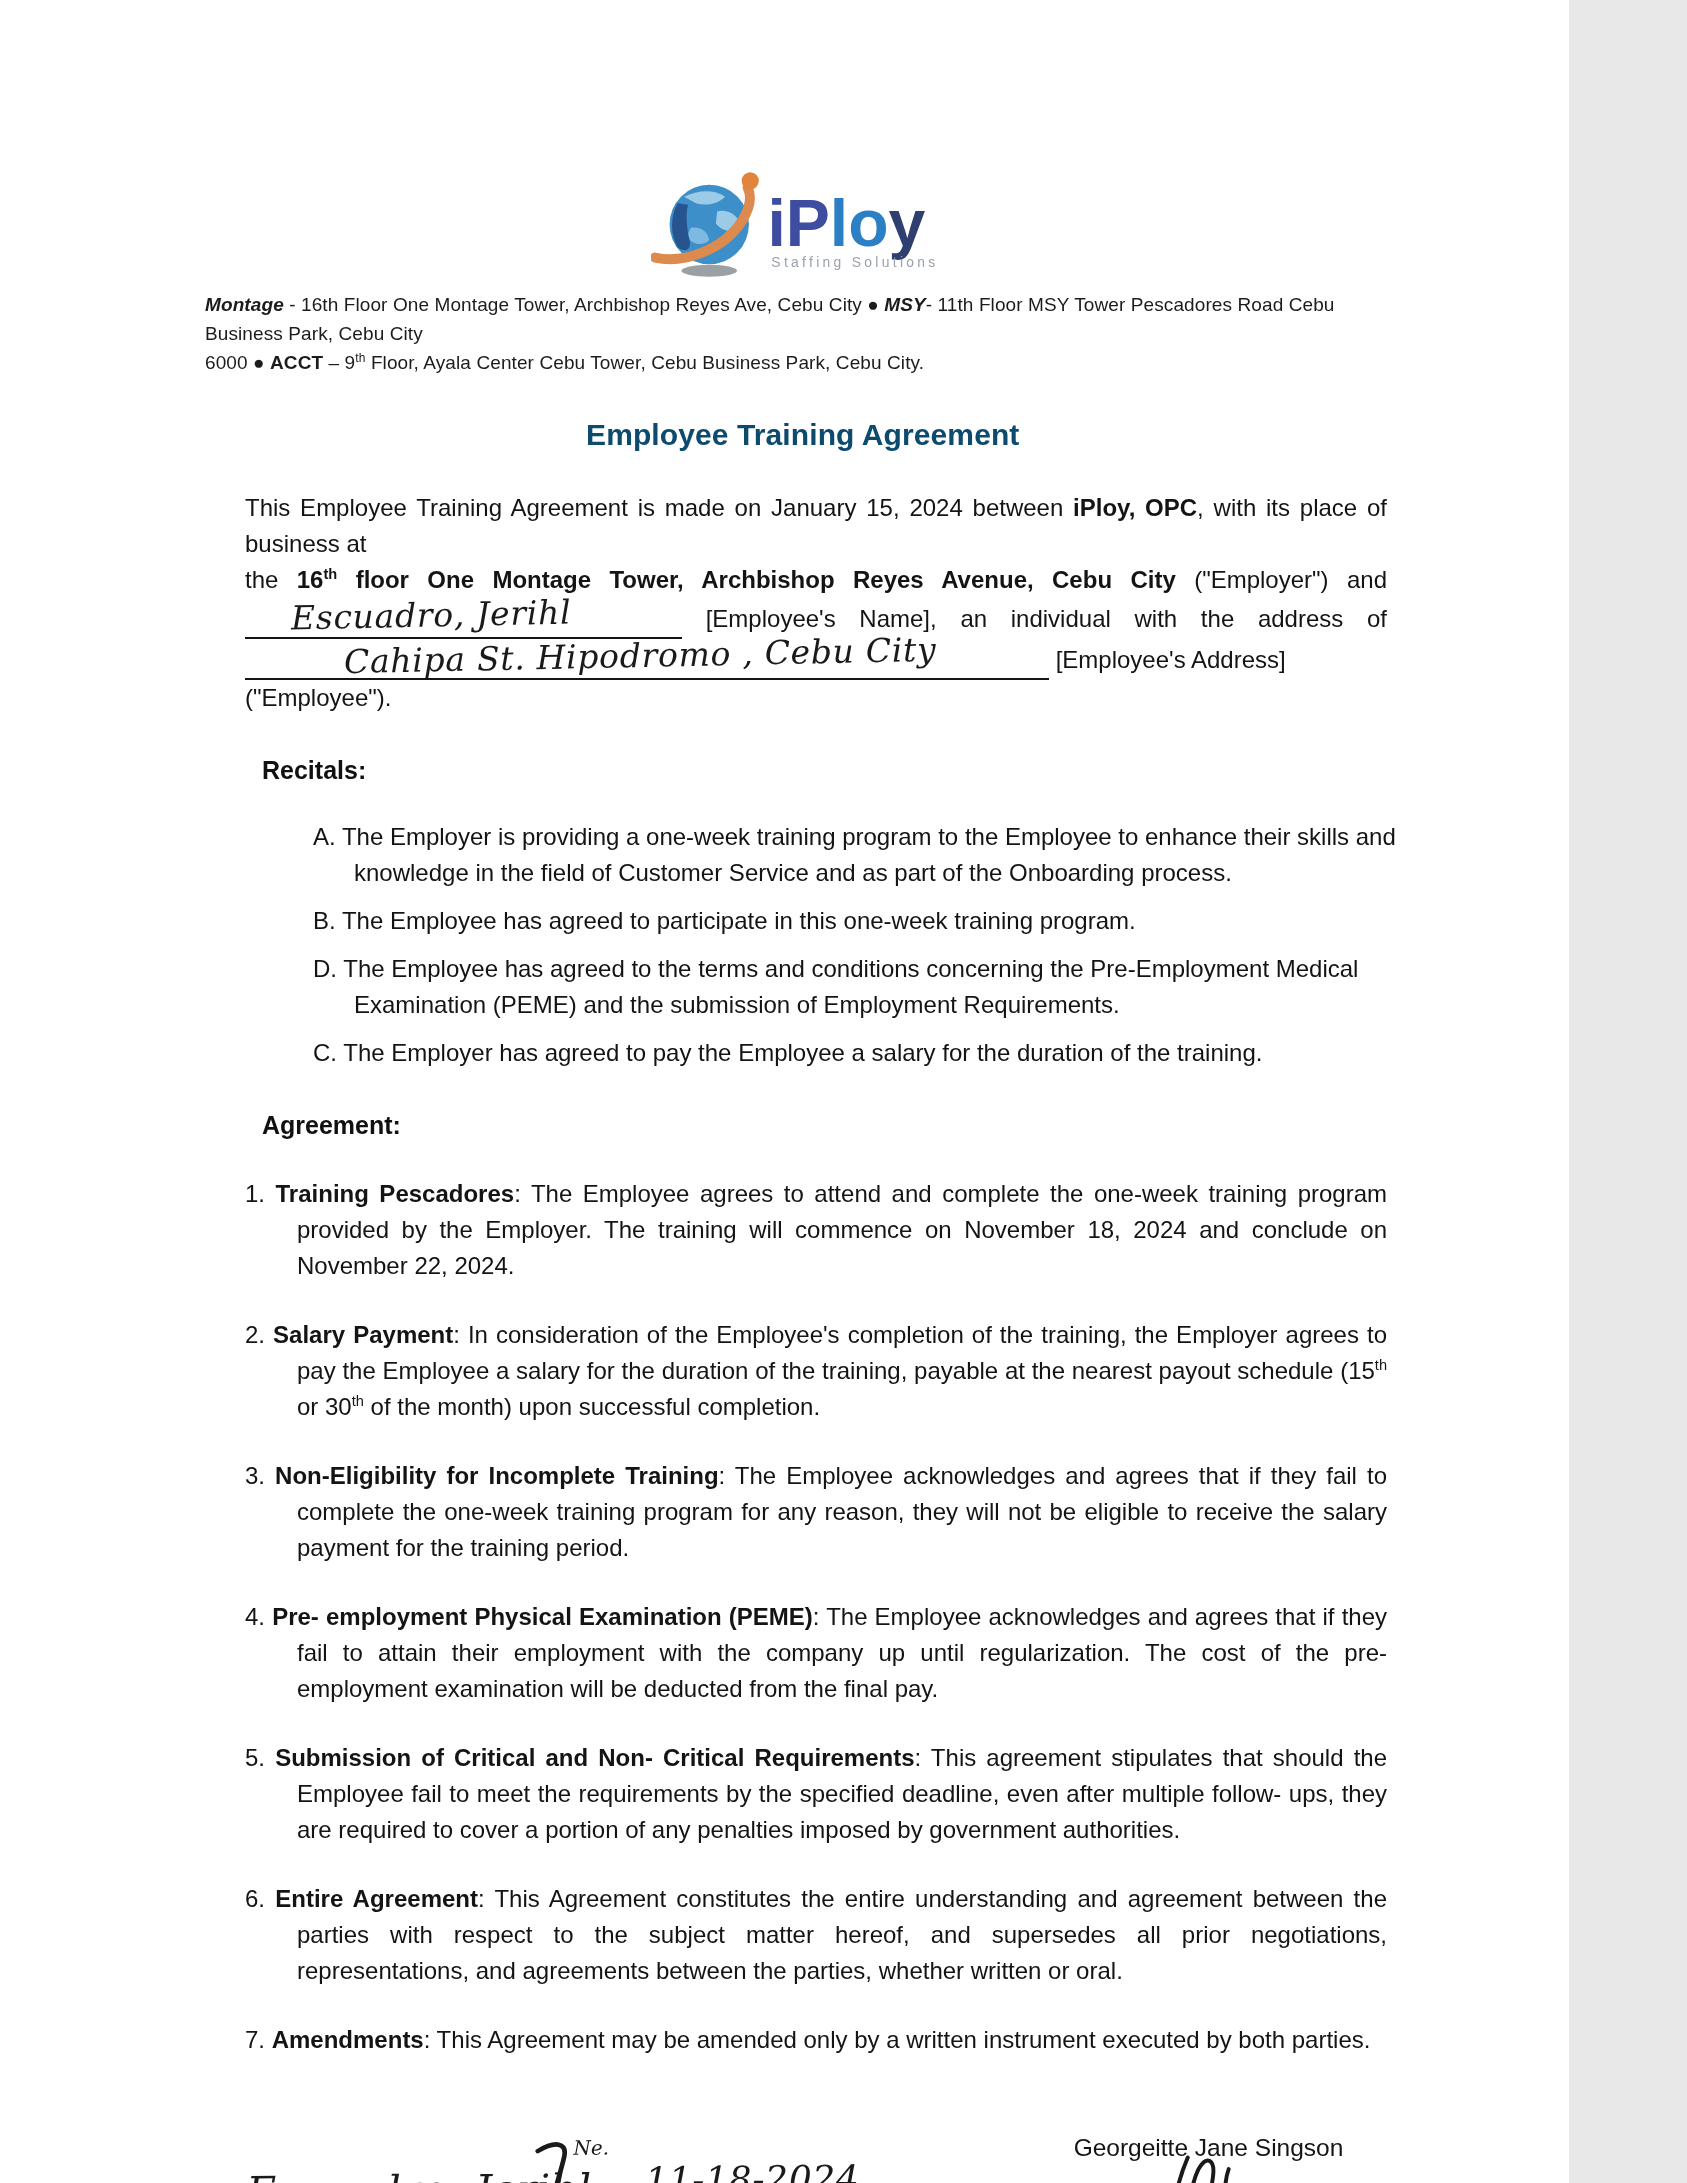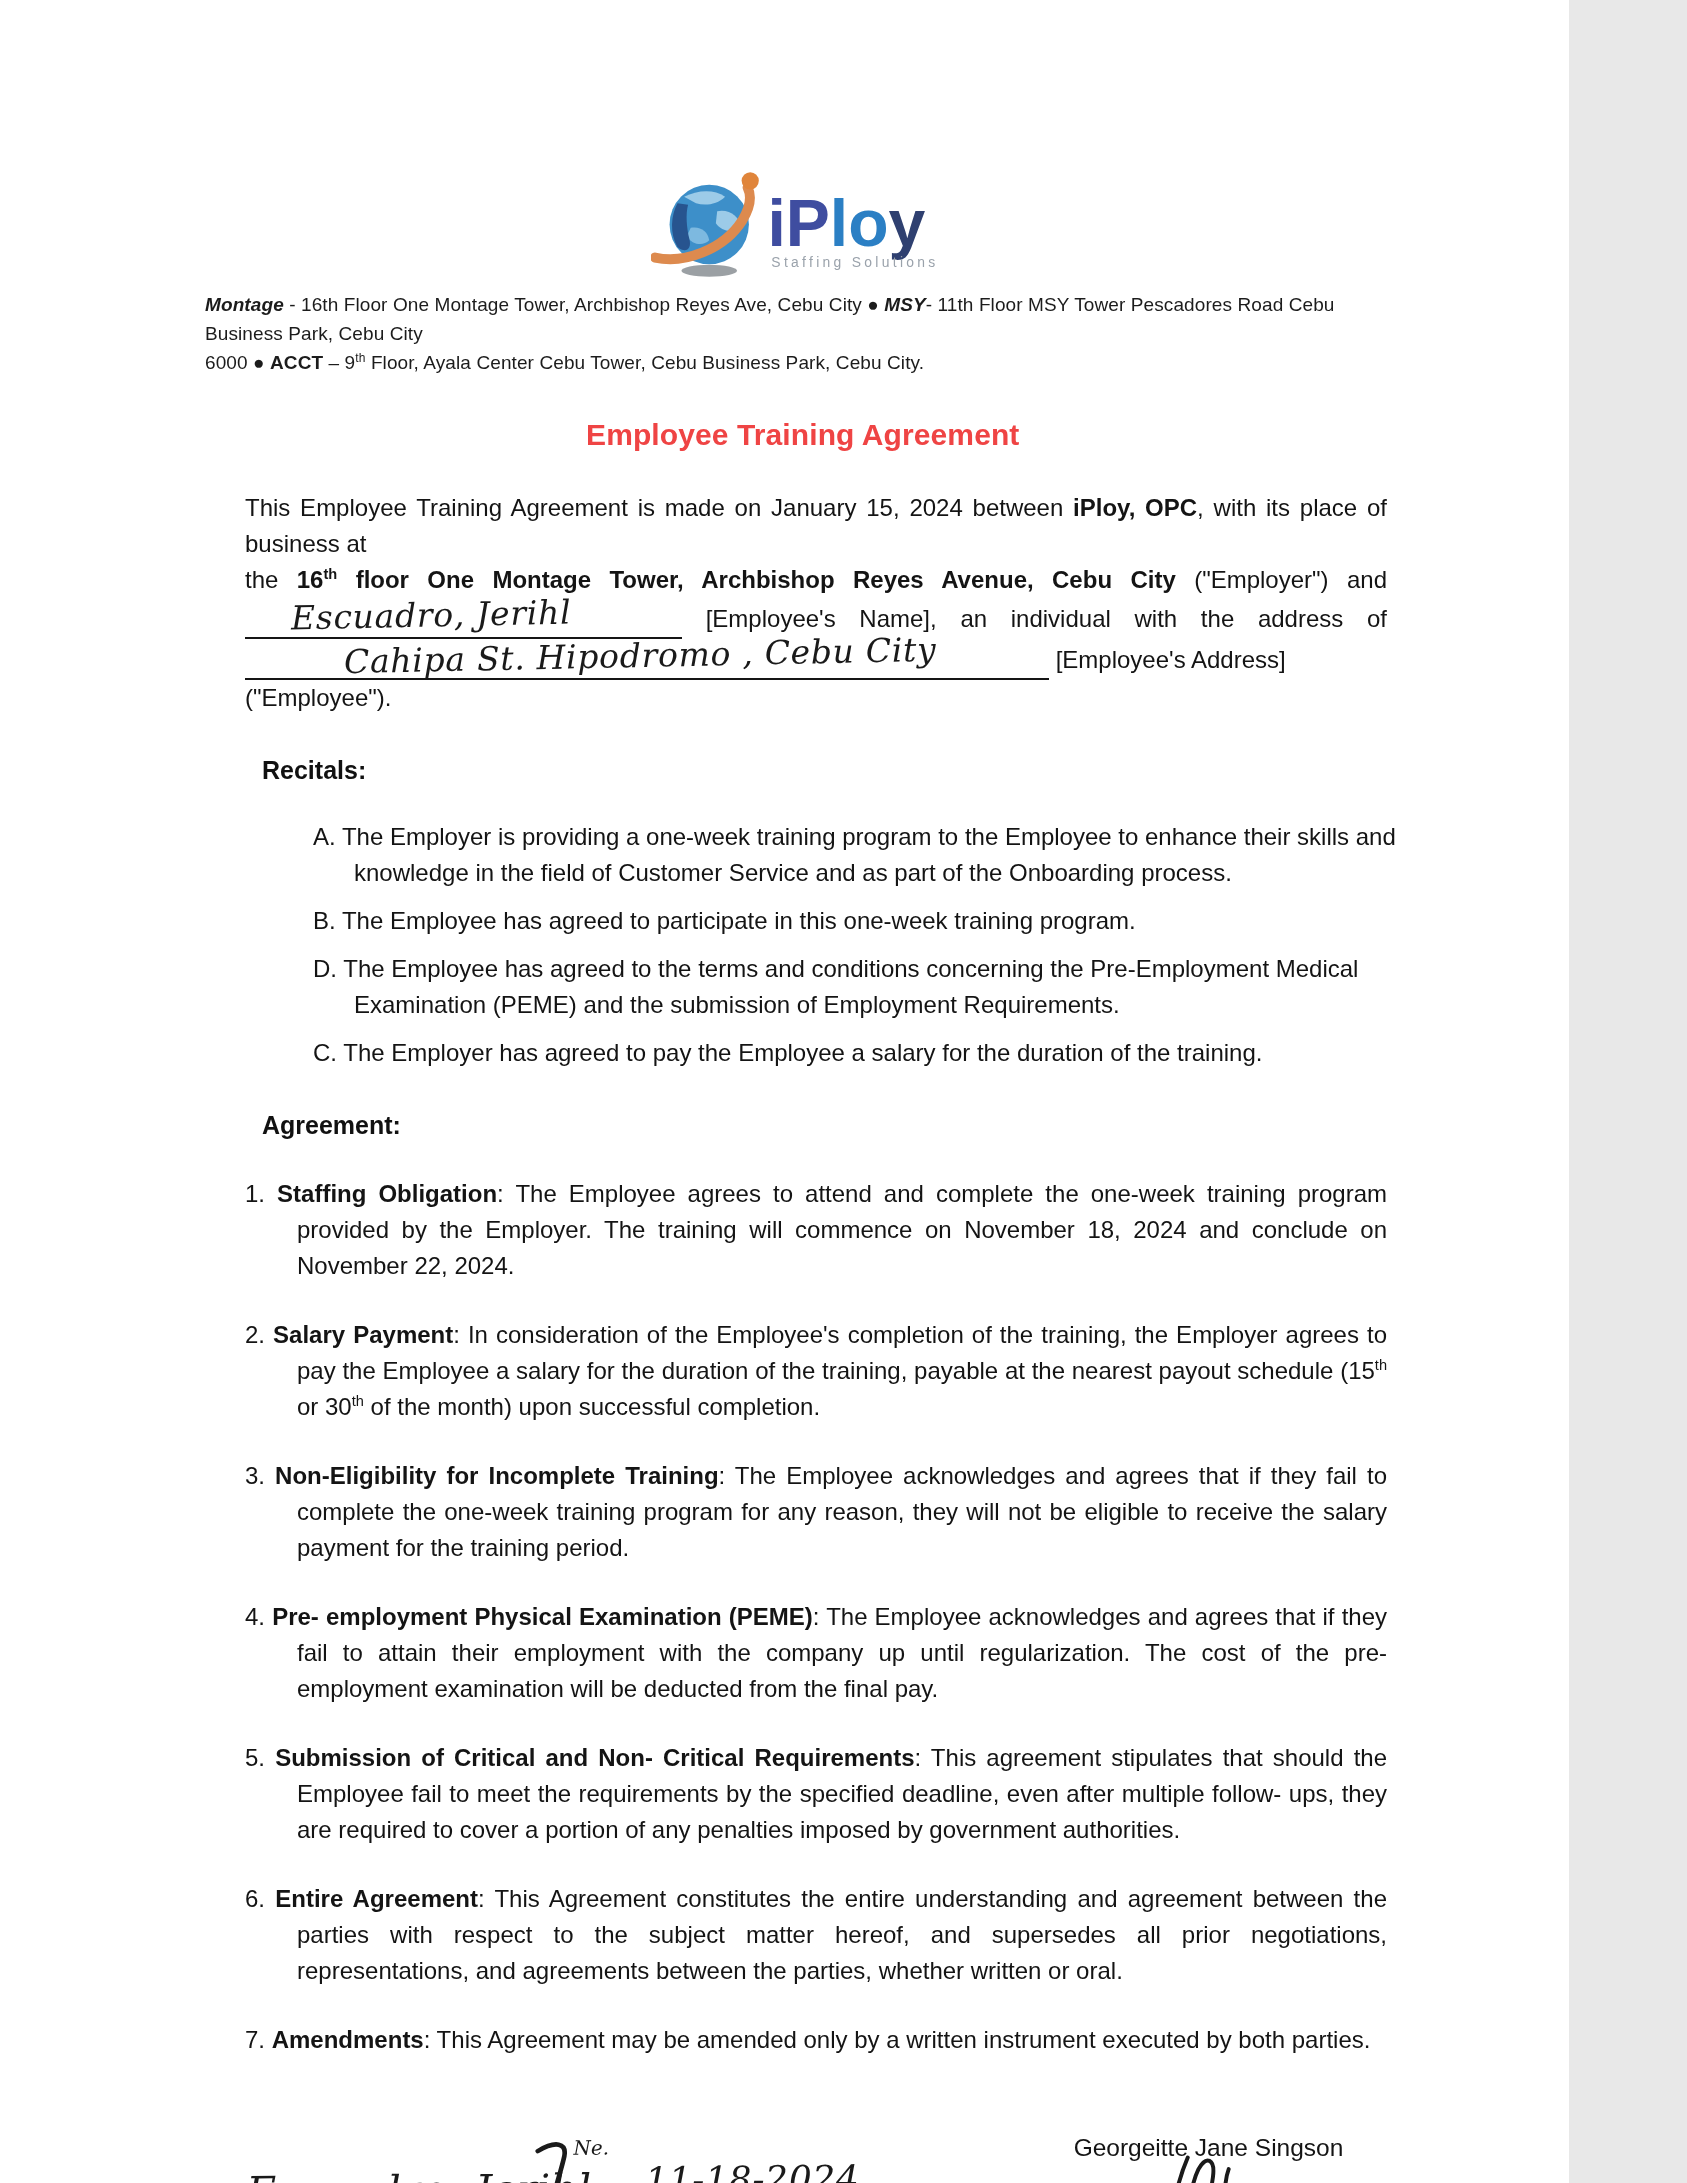--- a/index.html
+++ b/index.html
@@ -10,21 +10,21 @@
     overflow:hidden;
   }
   
   .logo-wrap{text-align:center;margin-left:-40px;}
   .addr{
     font-size:19px;line-height:29px;color:#1c1c1c;
     margin:4px 0 0 -40px;letter-spacing:0.1px;
   }
   .addr sup{font-size:12px;}
   h1.title{
-    text-align:center;font-size:30px;margin:41px 0 0 -26.5px;color:#ef4444;
+    text-align:center;font-size:30px;margin:41px 0 0 -26.5px;color:#0c4a6e;
     letter-spacing:0.1px;
   }
   
   .body-txt{font-size:24px;line-height:36px;}
   .intro{margin-top:38px;}
   .iline{min-height:36px;}
   .j{text-align:justify;}
   .jf{text-align:justify;text-align-last:justify;}
   .blank{
     display:inline-block;border-bottom:2.6px solid #151515;position:relative;
@@ -99,21 +99,21 @@
   <h2 class="sect">Recitals:</h2>
   <div class="recitals body-txt" id="recitals-list">
       <div class="rec-item">A. The Employer is providing a one-week training program to the Employee to enhance their skills and knowledge in the field of Customer Service and as part of the Onboarding process.</div>
       <div class="rec-item">B. The Employee has agreed to participate in this one-week training program.</div>
       <div class="rec-item">D. The Employee has agreed to the terms and conditions concerning the Pre-Employment Medical Examination (PEME) and the submission of Employment Requirements.</div>
       <div class="rec-item">C. The Employer has agreed to pay the Employee a salary for the duration of the training.</div>
     </div>
 
   <h2 class="sect">Agreement:</h2>
   <div class="agmt body-txt" id="agreement-list">
-      <div class="itm">1. <b>Staffing Obligation</b>: The Employee agrees to attend and complete the one-week training program provided by the Employer. The training will commence on November 18, 2024 and conclude on November 22, 2024.</div>
+      <div class="itm">1. <b>Training Pescadores</b>: The Employee agrees to attend and complete the one-week training program provided by the Employer. The training will commence on November 18, 2024 and conclude on November 22, 2024.</div>
       <div class="itm">2. <b>Salary Payment</b>: In consideration of the Employee's completion of the training, the Employer agrees to pay the Employee a salary for the duration of the training, payable at the nearest payout schedule (15<sup>th</sup> or 30<sup>th</sup> of the month) upon successful completion.</div>
       <div class="itm">3. <b>Non-Eligibility for Incomplete Training</b>: The Employee acknowledges and agrees that if they fail to complete the one-week training program for any reason, they will not be eligible to receive the salary payment for the training period.</div>
       <div class="itm">4. <b>Pre- employment Physical Examination (PEME)</b>: The Employee acknowledges and agrees that if they fail to attain their employment with the company up until regularization. The cost of the pre-employment examination will be deducted from the final pay.</div>
       <div class="itm">5. <b>Submission of Critical and Non- Critical Requirements</b>: This agreement stipulates that should the Employee fail to meet the requirements by the specified deadline, even after multiple follow- ups, they are required to cover a portion of any penalties imposed by government authorities.</div>
       <div class="itm">6. <b>Entire Agreement</b>: This Agreement constitutes the entire understanding and agreement between the parties with respect to the subject matter hereof, and supersedes all prior negotiations, representations, and agreements between the parties, whether written or oral.</div>
       <div class="itm">7. <b>Amendments</b>: This Agreement may be amended only by a written instrument executed by both parties.</div>
     </div>
 
 
   <div class="sig-row">

